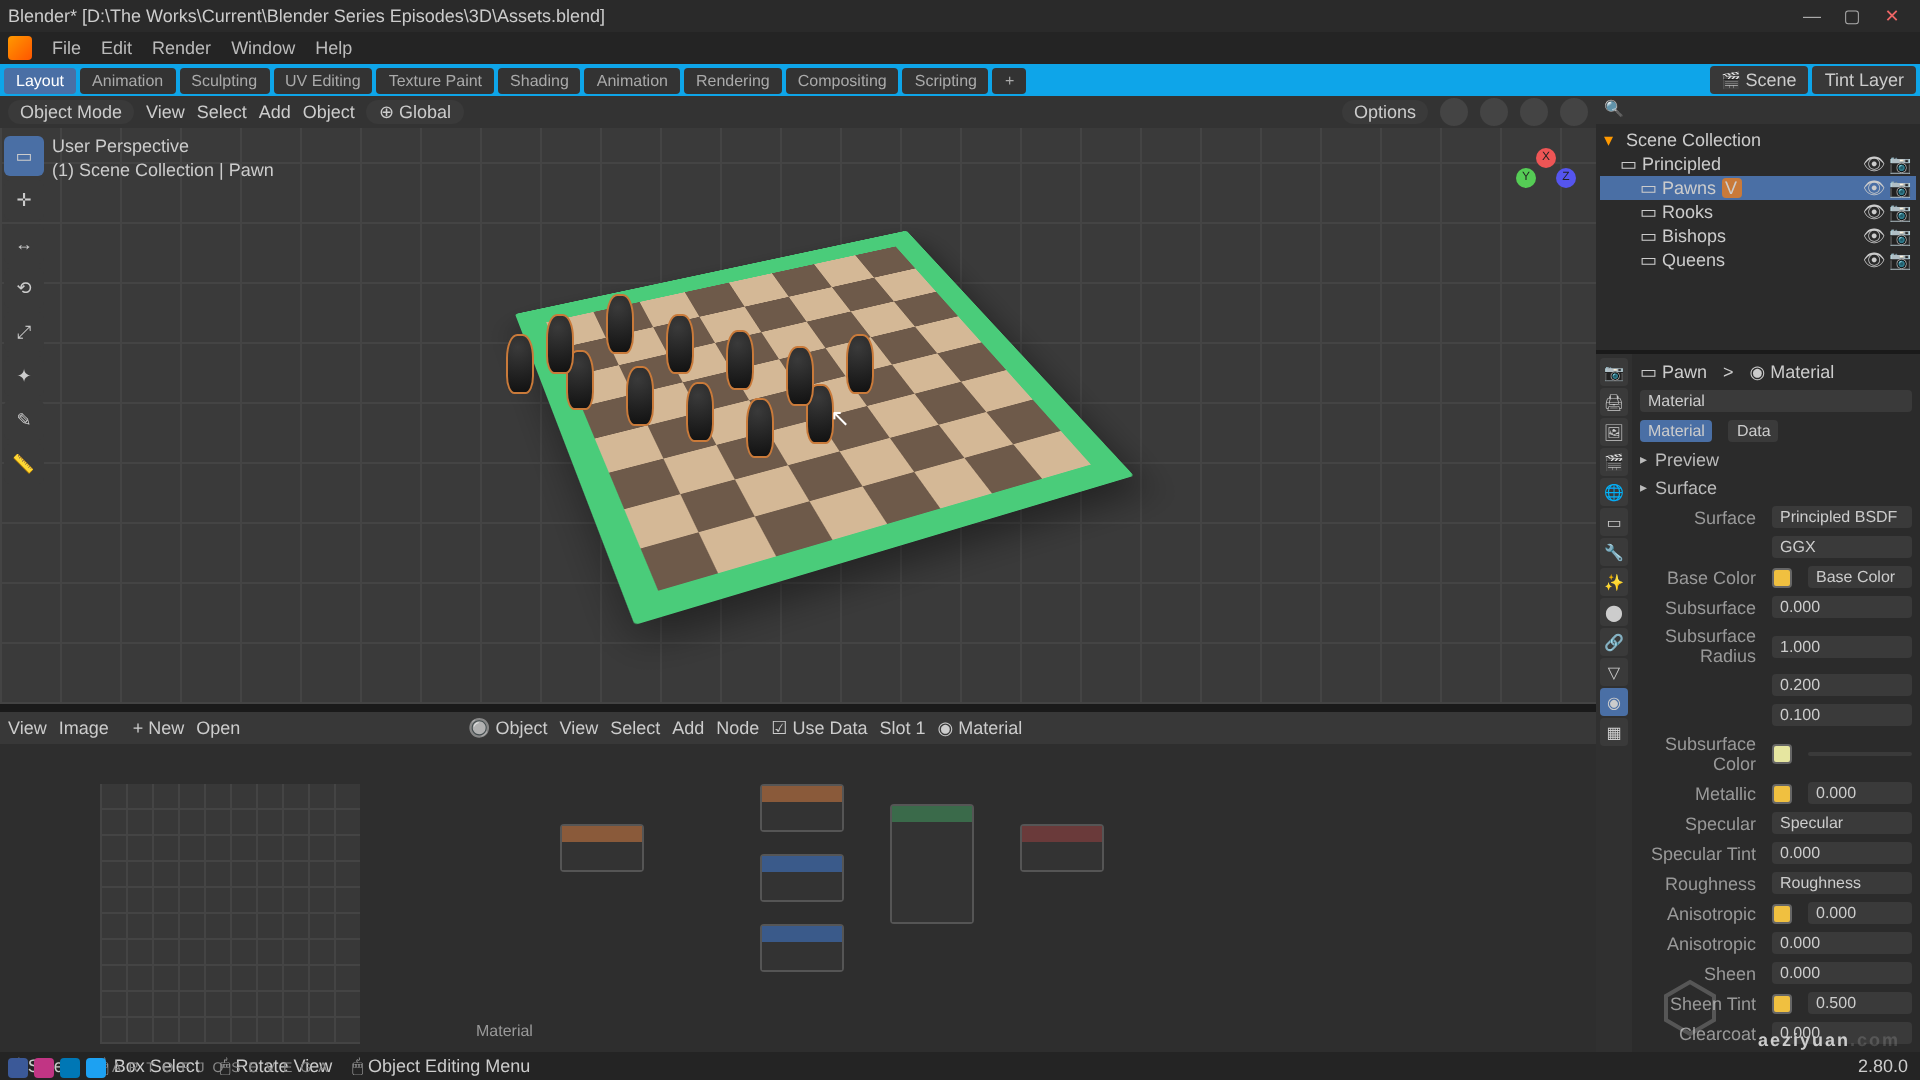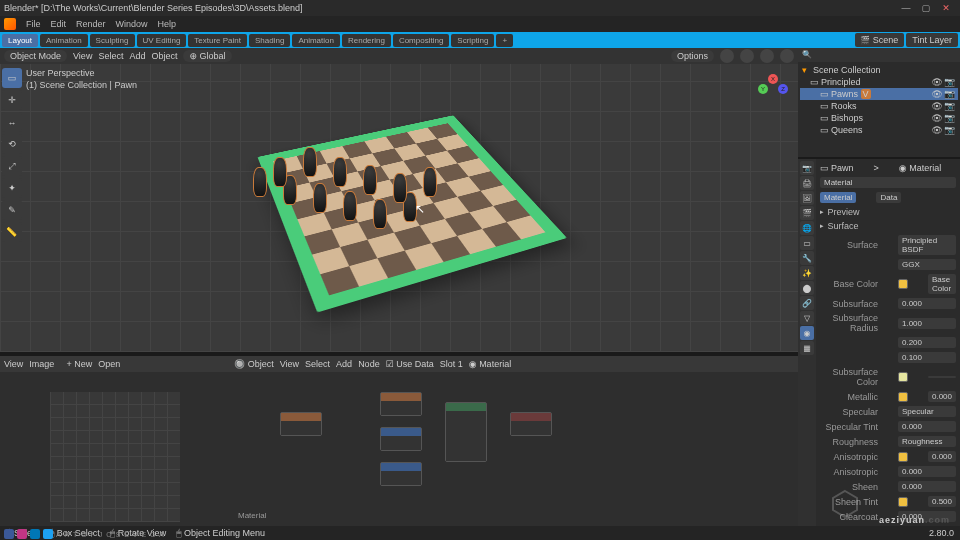--- a/index.html
+++ b/index.html
@@ -56,21 +56,21 @@
 .out-tree{padding:2px 2px;font-size:8px}
 .out-row{display:flex;align-items:center;padding:1px 2px;gap:3px}
 .out-row.sel{background:#4a6fa5}
 .out-row .ic{width:8px;color:#f90}
 .out-row .eye{margin-left:auto;color:#888;display:flex;gap:2px}
 .props{flex:1;display:flex;background:#2b2b2b}
 .prop-tabs{width:18px;background:#303030;display:flex;flex-direction:column;gap:1px;padding:2px 0;align-items:center}
 .prop-tabs .pt{width:14px;height:14px;background:#3a3a3a;border-radius:2px;display:flex;align-items:center;justify-content:center;font-size:8px}
 .prop-tabs .pt.act{background:#4a6fa5}
 .prop-body{flex:1;padding:2px 4px;font-size:8px;overflow:hidden}
-.prop-row{display:flex;align-items:center;padding:2px 0;gap:20px}
+.prop-row{display:flex;align-items:center;padding:2px 0;gap:8px}
 .prop-row .lbl{width:58px;text-align:right;color:#999}
 .prop-row .val{flex:1;background:#3a3a3a;padding:1px 4px;border-radius:2px;font-size:8px}
 .prop-row .sw{width:10px;height:10px;border-radius:2px;border:1px solid #666}
 .prop-section{padding:2px 0;color:#bbb;display:flex;align-items:center;gap:4px}
 .prop-section::before{content:"▸";font-size:7px}
 .statusbar{position:absolute;bottom:0;left:0;right:0;height:14px;background:#242424;display:flex;align-items:center;padding:0 6px;gap:10px;font-size:8px}
 .statusbar .spacer{flex:1}
 .social{display:flex;gap:3px}
 .social .s{width:10px;height:10px;border-radius:2px}
 .watermark{position:absolute;right:10px;bottom:12px;font-size:18px;font-weight:bold;color:rgba(255,255,255,.2);letter-spacing:1px}

